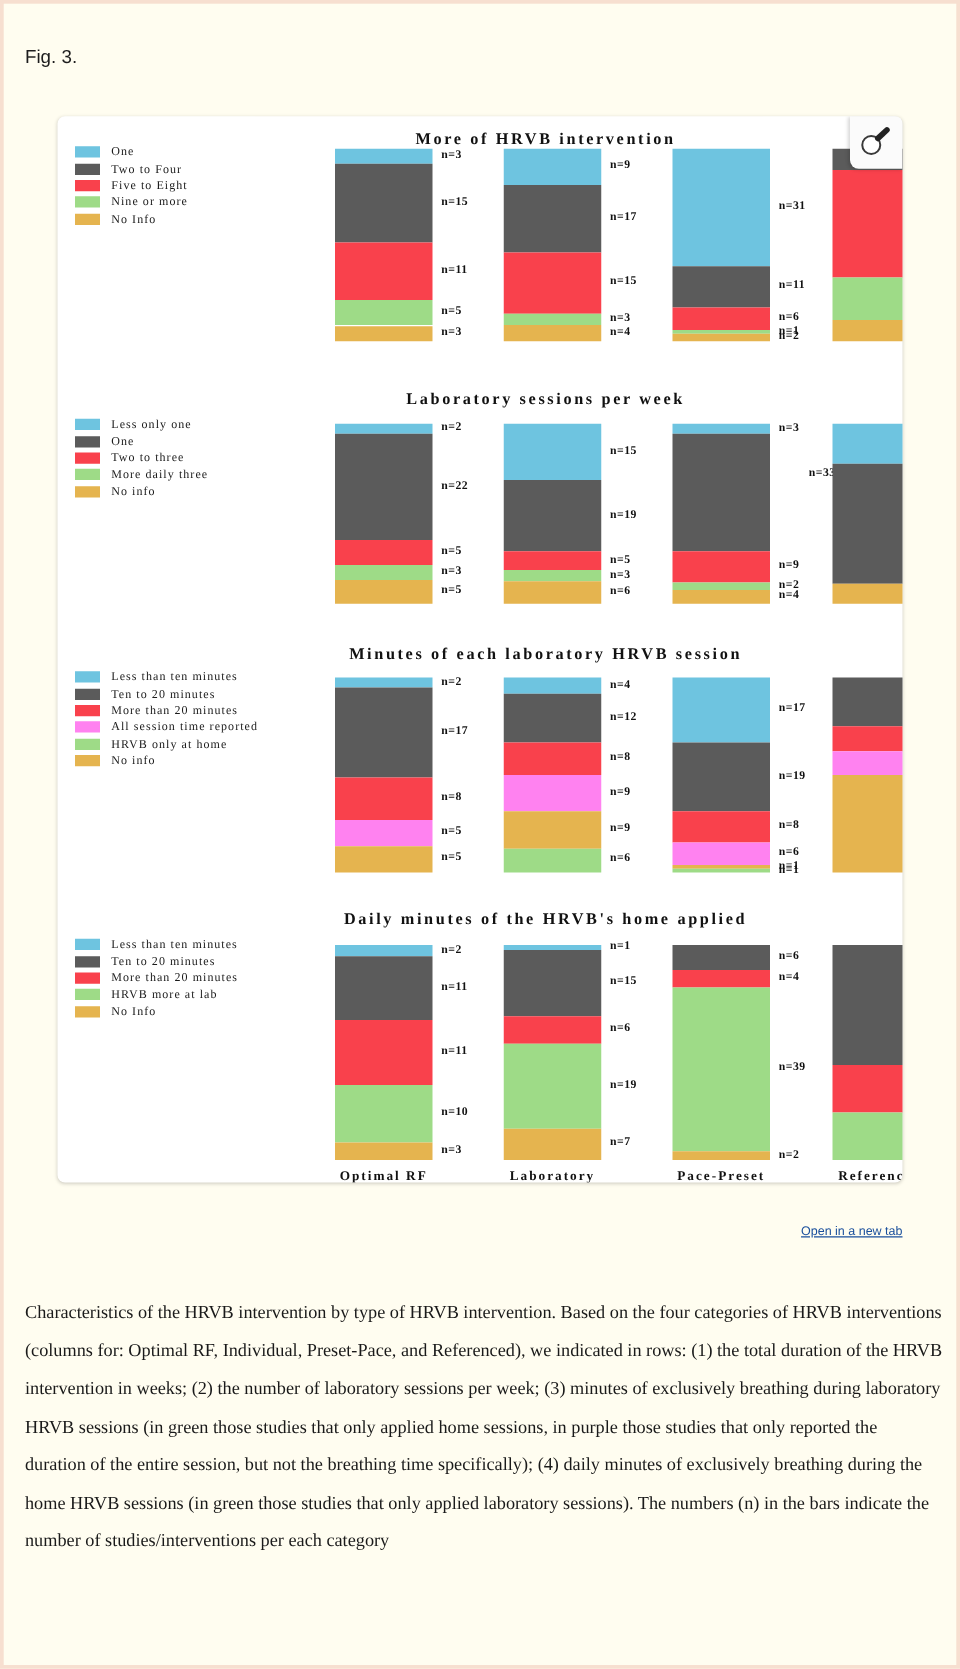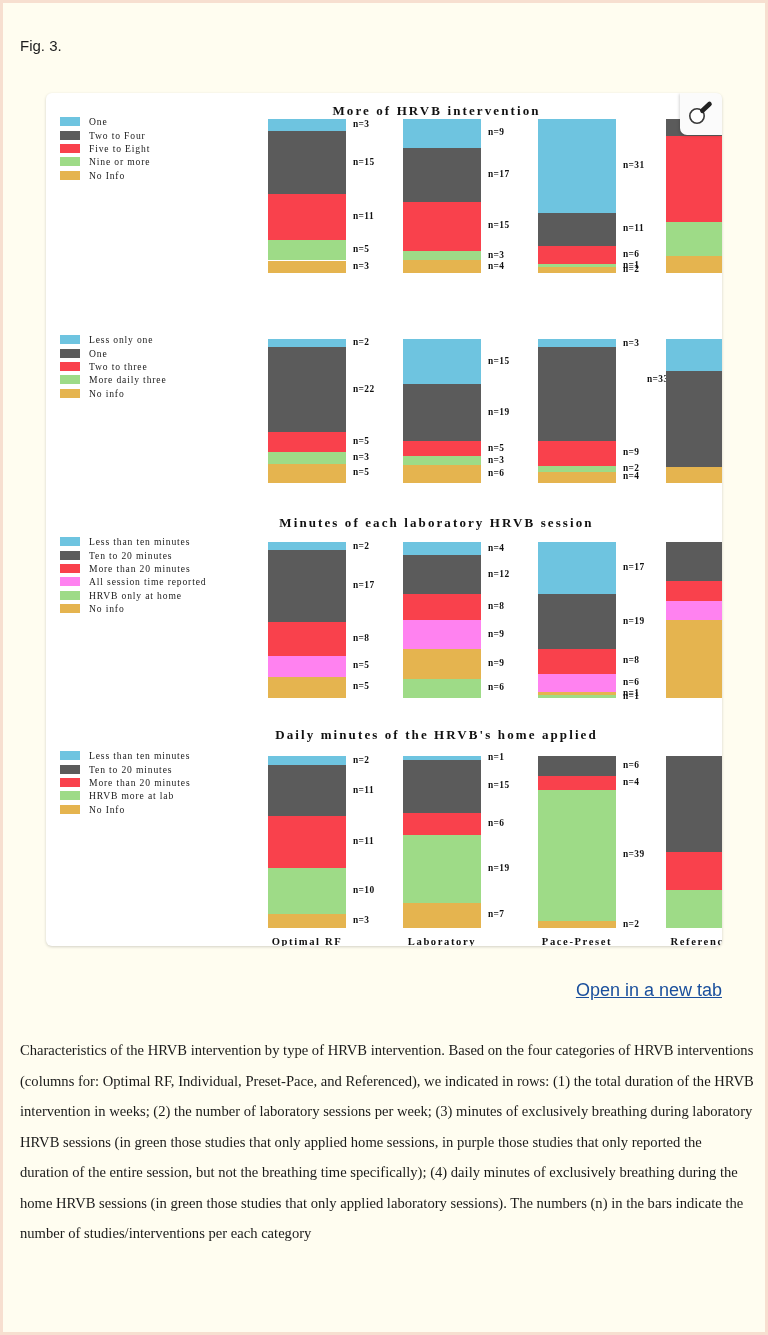--- a/index.html
+++ b/index.html
@@ -92,21 +92,21 @@
     text-align: center;
     font-family: "Liberation Serif", serif;
     font-weight: bold;
     font-size: 10.6px;
     letter-spacing: 1.6px;
     color: #111;
   }
   .open-tab {
     position: absolute;
     right: 43px; top: 977px;
-    font-size: 18px;
+    font-size: 10px;
     color: #1a4f9c;
     text-decoration: underline;
     font-family: "Liberation Sans", sans-serif;
     cursor: pointer;
     text-align: right;
   }
   .caption {
     position: absolute;
     left: 17px; top: 1032px;
     width: 734px;
@@ -194,20 +194,21 @@
             <div class="seg-label" style="left: 85px; top: 145.48px;">n=2</div>
           </div>
           <div class="bar-col" style="left: 620px; top: 26px; width: 76px; height: 154px;">
             <div class="seg" style="top: 0px; height: 17.1111px; background: rgb(91, 91, 91);"></div>
             <div class="seg" style="top: 17.1111px; height: 85.5556px; background: rgb(249, 65, 76);"></div>
             <div class="seg" style="top: 102.667px; height: 34.2222px; background: rgb(158, 219, 135);"></div>
             <div class="seg" style="top: 136.889px; height: 17.1111px; background: rgb(229, 180, 79);"></div>
           </div>
         </div>
         <div class="panel" style="top: 208px; height: 194px;">
+          <div class="panel-title" style="top: 10px;">Laboratory sessions per week</div>
           <div class="legend" style="top: 32px;">
             <div class="legend-row">
               <span class="legend-swatch" style="background: rgb(110, 196, 224);"></span>
               <span class="legend-text">Less only one</span>
             </div>
             <div class="legend-row">
               <span class="legend-swatch" style="background: rgb(91, 91, 91);"></span>
               <span class="legend-text">One</span>
             </div>
             <div class="legend-row">

